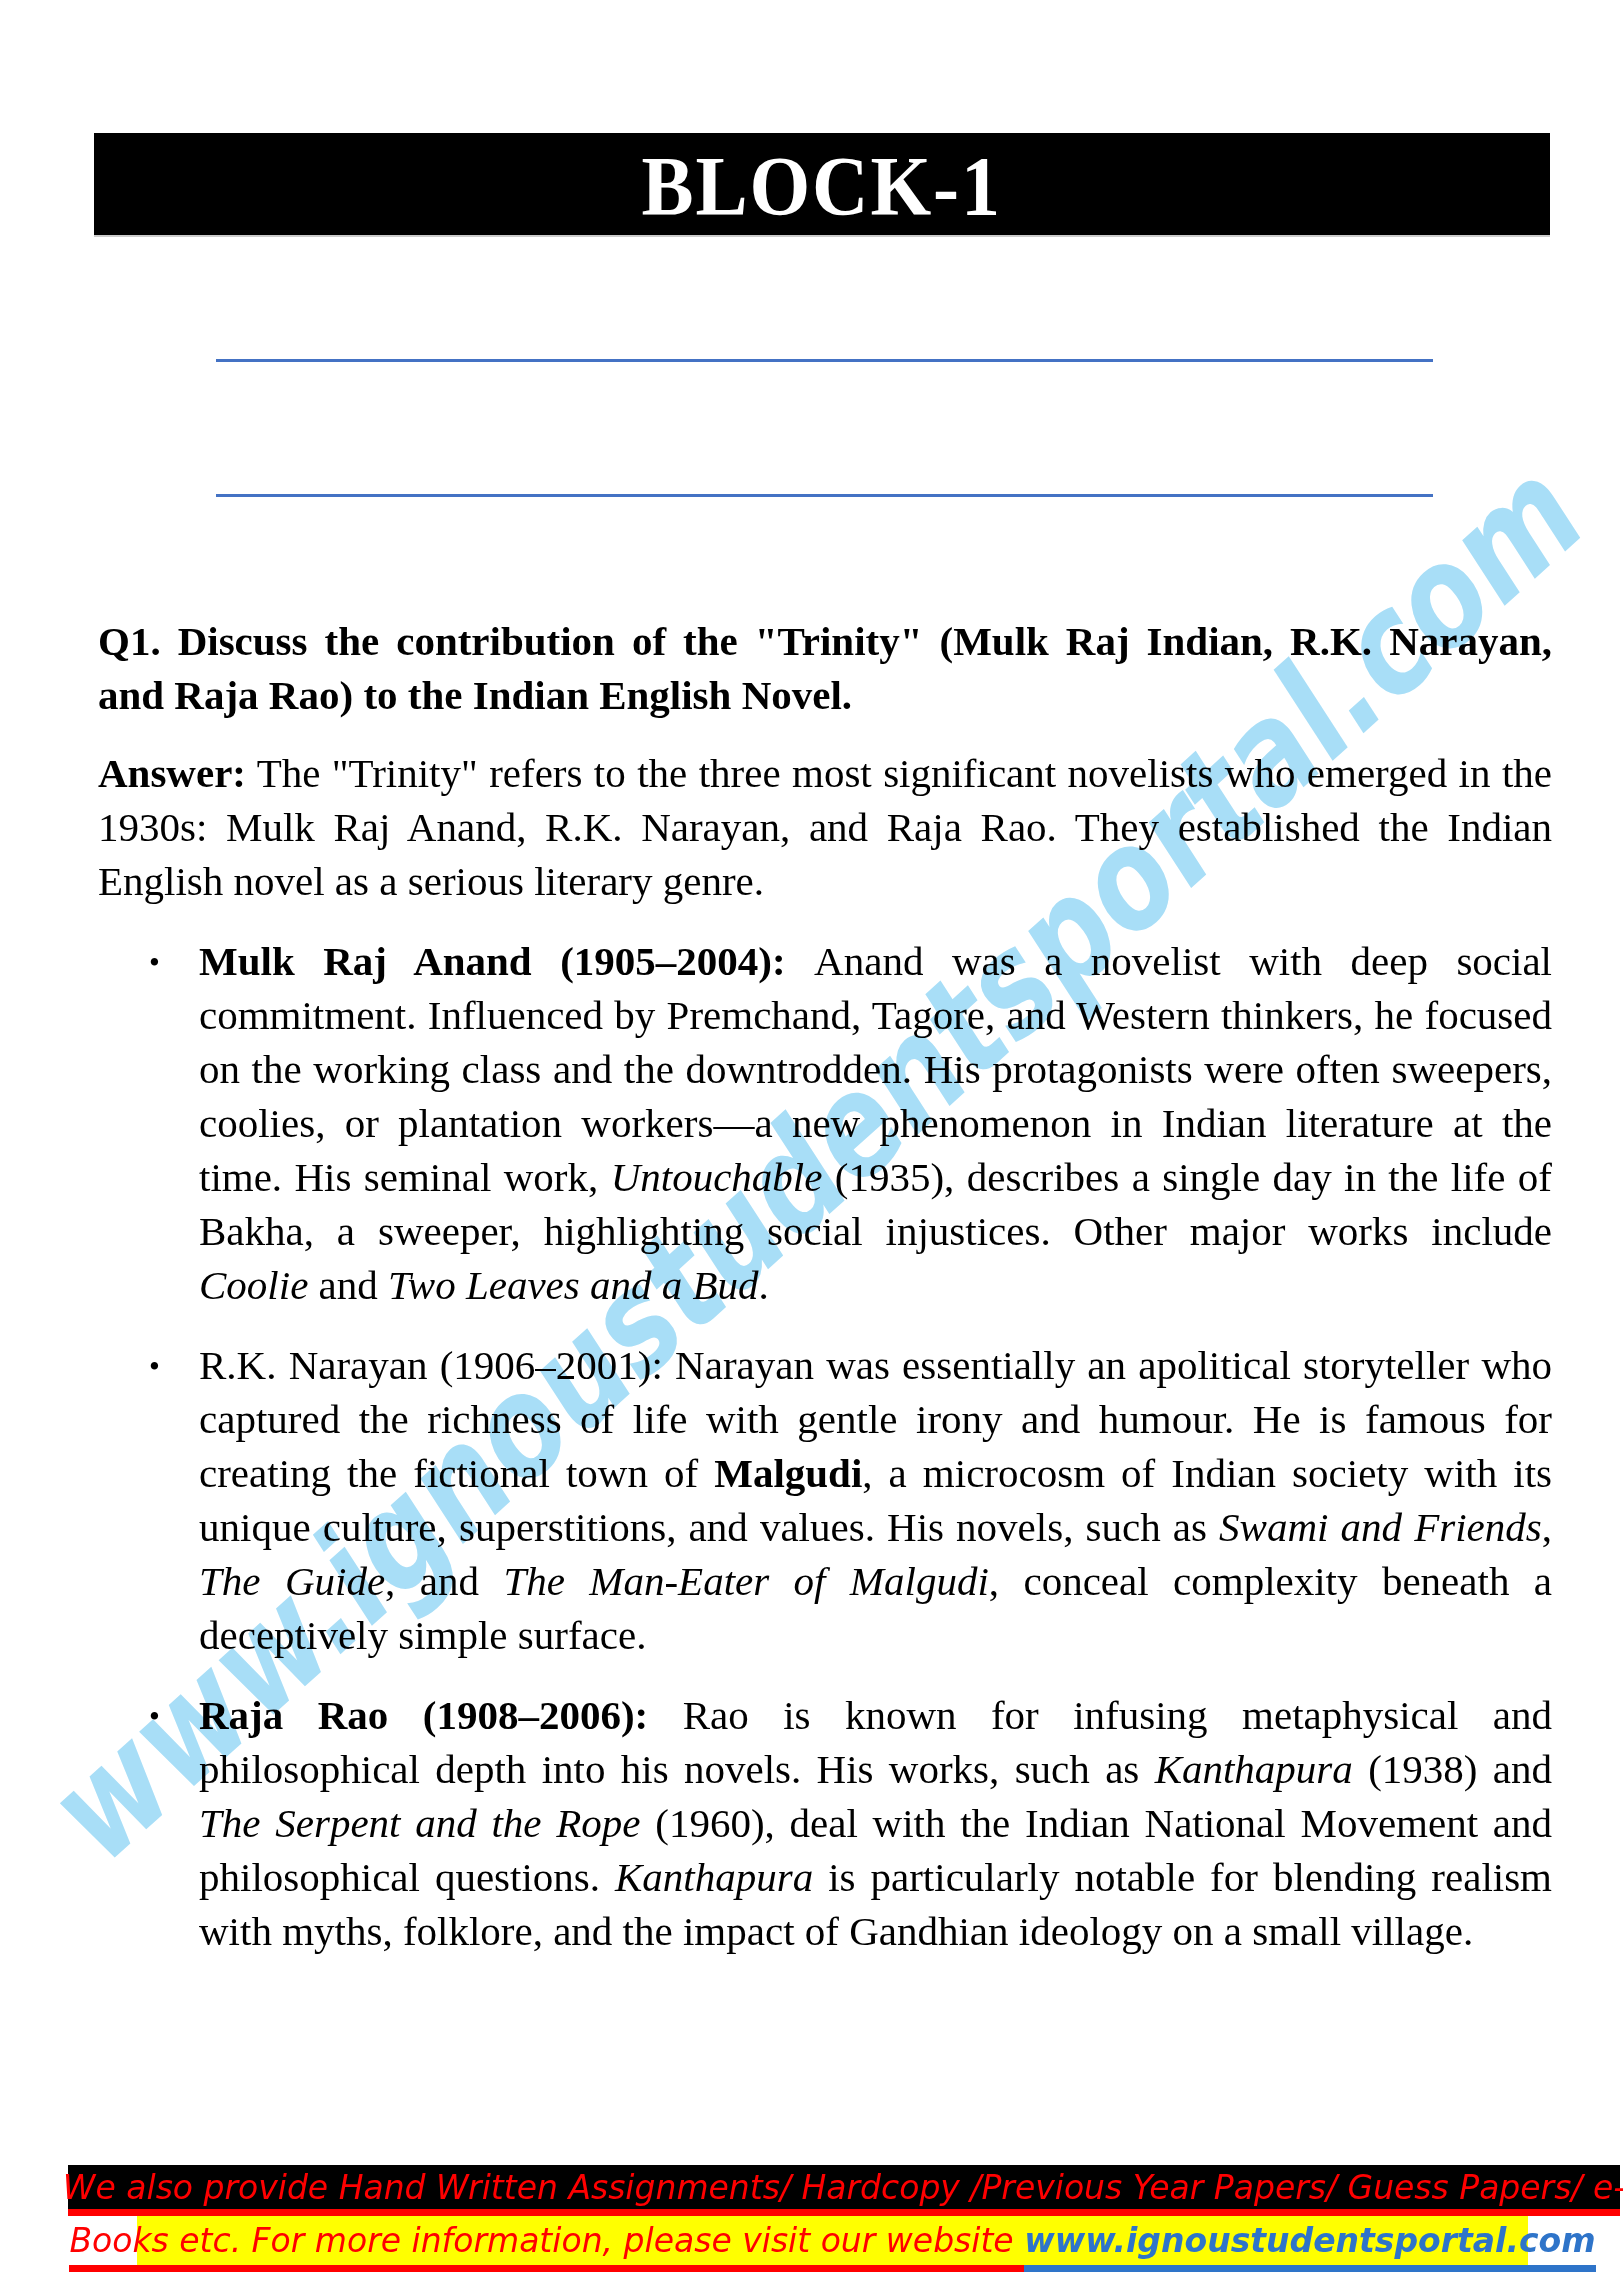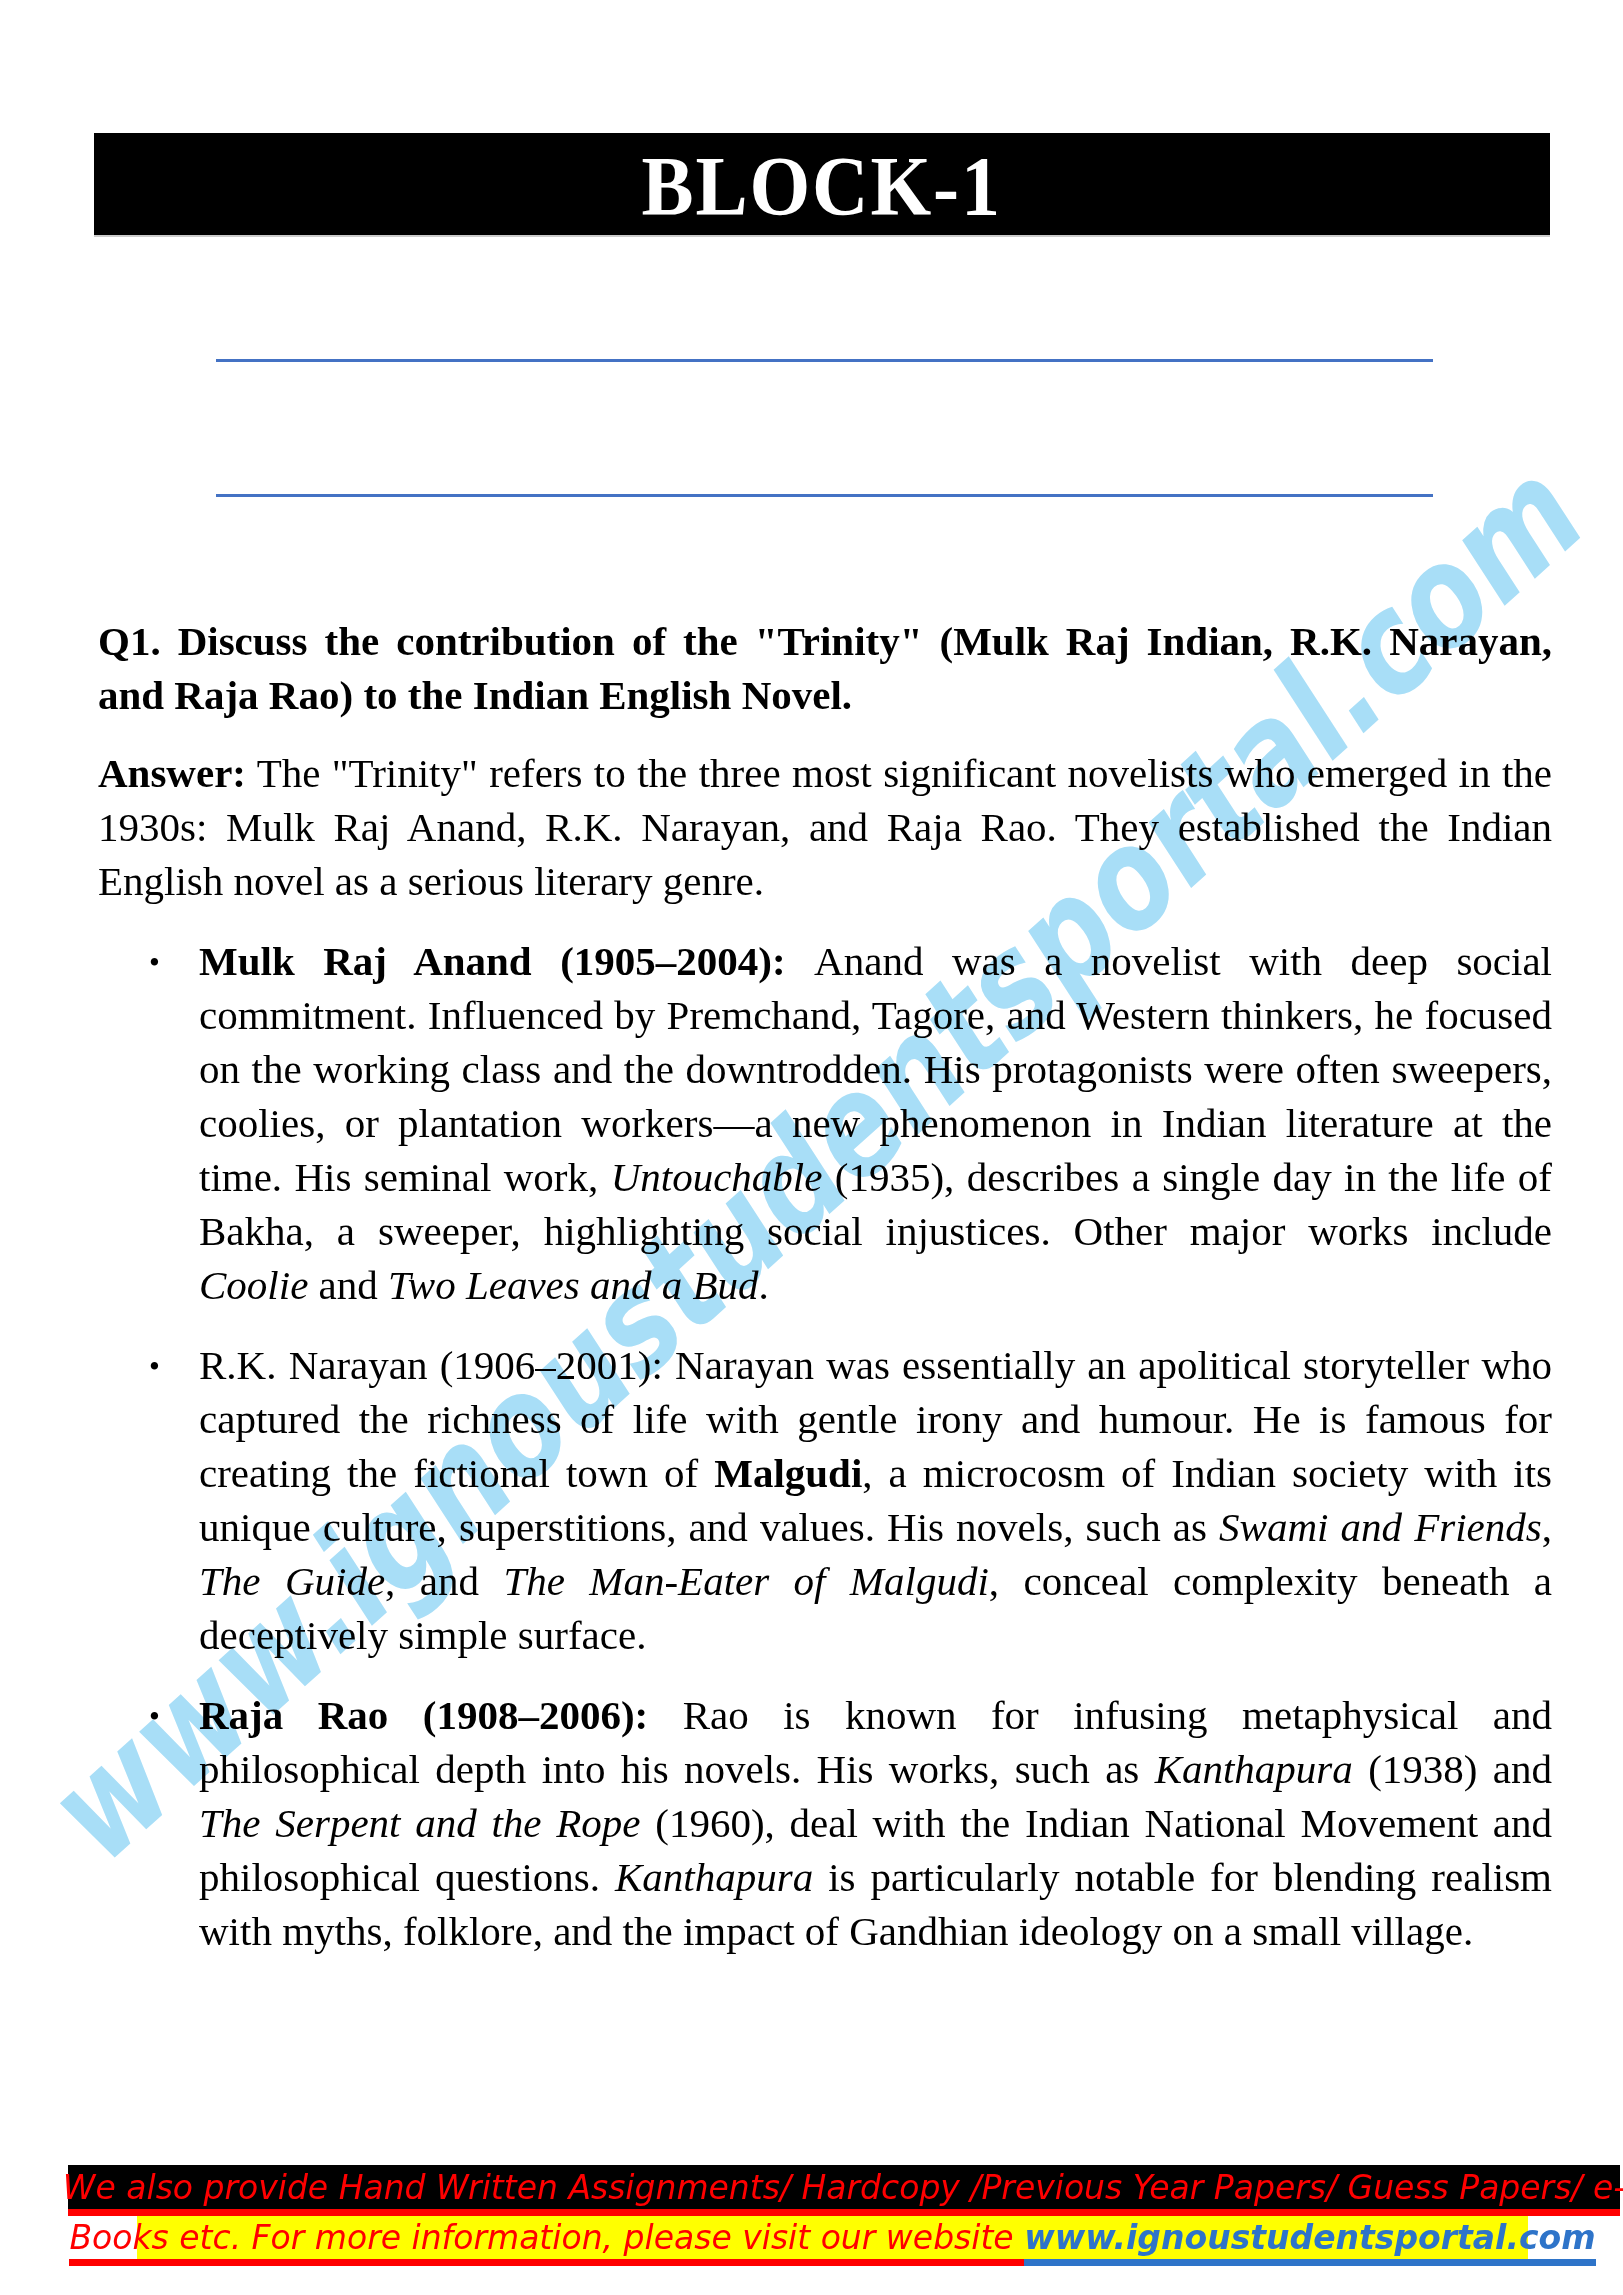--- a/index.html
+++ b/index.html
@@ -79,21 +79,21 @@
   .footer-band1 {
     position:absolute; left:68px; top:2165px;
     width:1552px; height:51px;
     background:#000000;
     border-bottom:7.2px solid #FF0000;
     box-sizing:border-box;
     display:flex; align-items:center; justify-content:center;
   }
   .footer-band2 {
     position:absolute; left:137px; top:2216px;
-    width:1391px; height:50px;
+    width:1391px; height:56px;
     background:#FFFF00;
     box-sizing:border-box;
     display:flex; align-items:stretch; justify-content:center;
   }
   .footer-text {
     font-family:"DejaVu Sans", sans-serif;
     font-style:italic;
     font-size:33px;
     color:#FF0000;
     white-space:pre;

